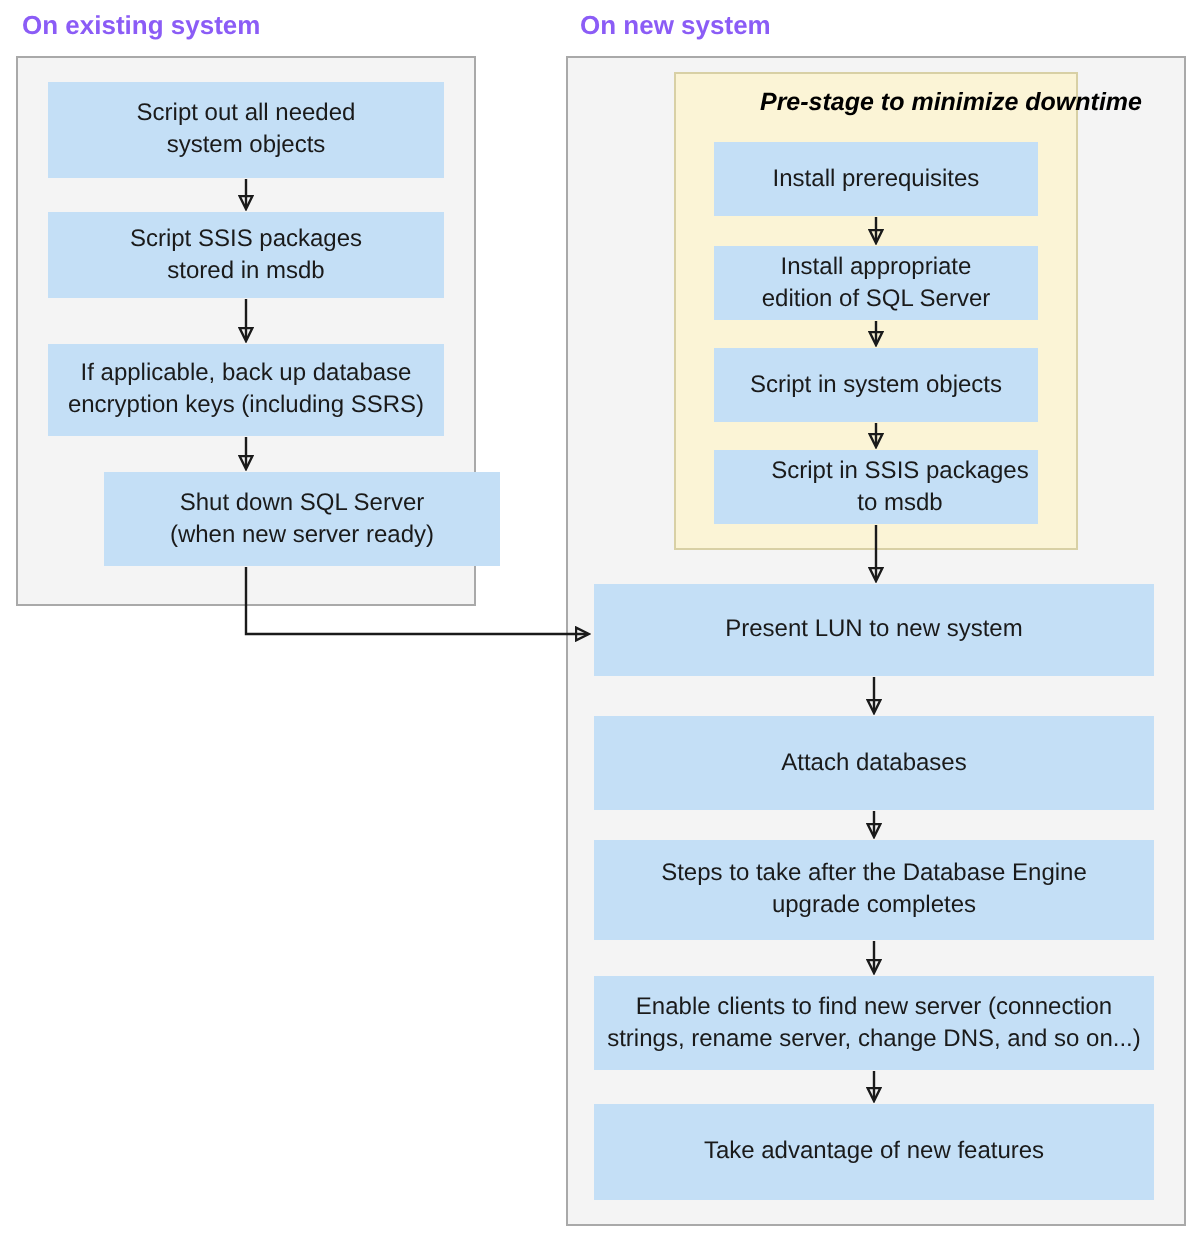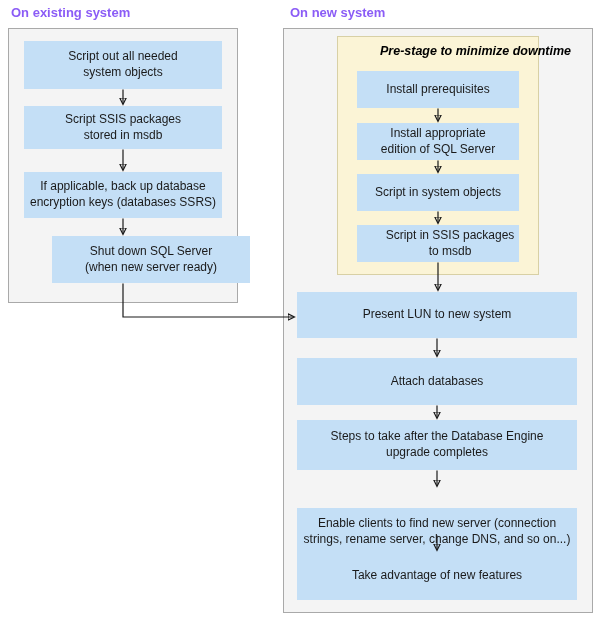--- a/index.html
+++ b/index.html
@@ -88,21 +88,21 @@
   <div class="box" style="left:24px; top:41px; width:198px; height:48px;">
     <span>Script out all needed
 system objects</span>
   </div>
   <div class="box" style="left:24px; top:106px; width:198px; height:43px;">
     <span>Script SSIS packages
 stored in msdb</span>
   </div>
   <div class="box" style="left:24px; top:172px; width:198px; height:46px;">
     <span>If applicable, back up database
-encryption keys (databases SSRS)</span>
+encryption keys (including SSRS)</span>
   </div>
   <div class="box" style="left:24px; top:236px; width:198px; height:47px;margin-left:28px;">
     <span>Shut down SQL Server
 (when new server ready)</span>
   </div>
 
   <div class="panel" style="left:283px; top:28px; width:310px; height:585px;"></div>
 
   <div class="prestage" style="left:337px; top:36px; width:202px; height:239px;">
     <div class="prestage-title">Pre-stage to minimize downtime</div>
@@ -126,21 +126,21 @@
   <div class="box" style="left:297px; top:292px; width:280px; height:46px;">
     <span>Present LUN to new system</span>
   </div>
   <div class="box" style="left:297px; top:358px; width:280px; height:47px;">
     <span>Attach databases</span>
   </div>
   <div class="box" style="left:297px; top:420px; width:280px; height:50px;">
     <span>Steps to take after the Database Engine
 upgrade completes</span>
   </div>
-  <div class="box" style="left:297px; top:488px; width:280px; height:47px;margin-top:20px;">
+  <div class="box" style="left:297px; top:488px; width:280px; height:47px;">
     <span>Enable clients to find new server (connection
 strings, rename server, change DNS, and so on...)</span>
   </div>
   <div class="box" style="left:297px; top:552px; width:280px; height:48px;">
     <span>Take advantage of new features</span>
   </div>
 
   <svg class="arrows" width="600" height="628" viewBox="0 0 600 628">
     <defs>
       <marker id="ah" markerUnits="userSpaceOnUse" markerWidth="8" markerHeight="8" refX="6.5" refY="4" orient="auto">

